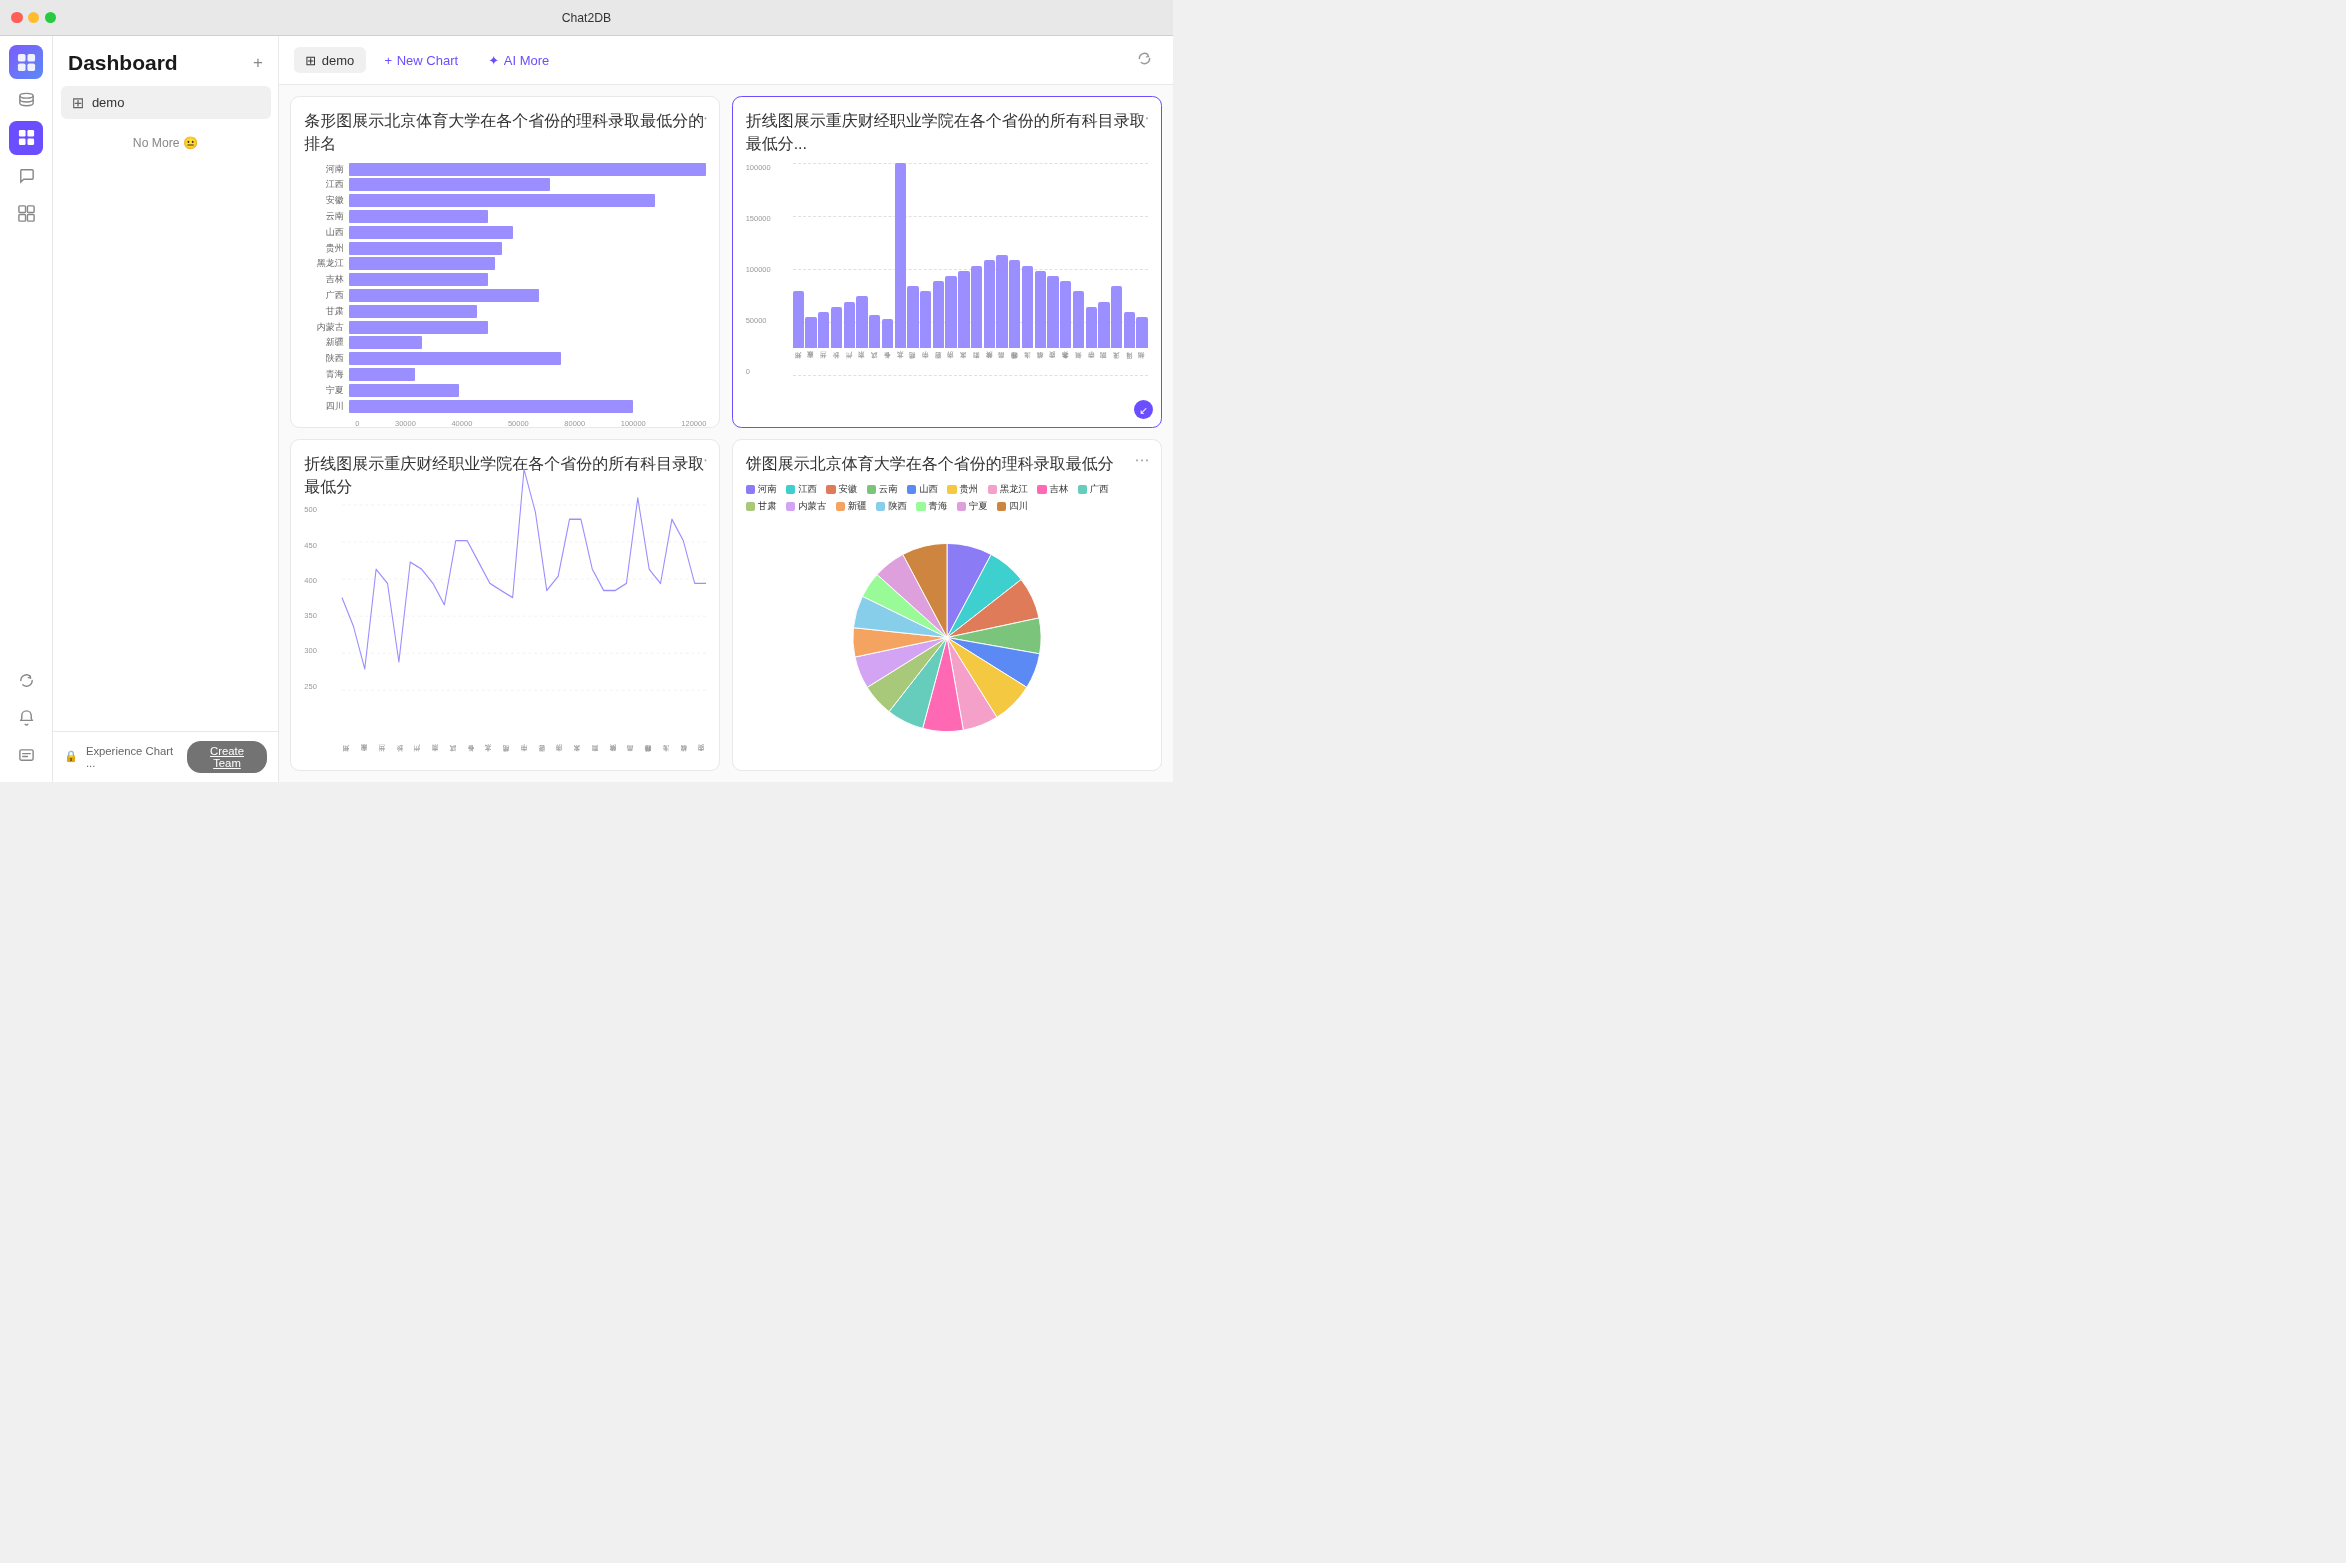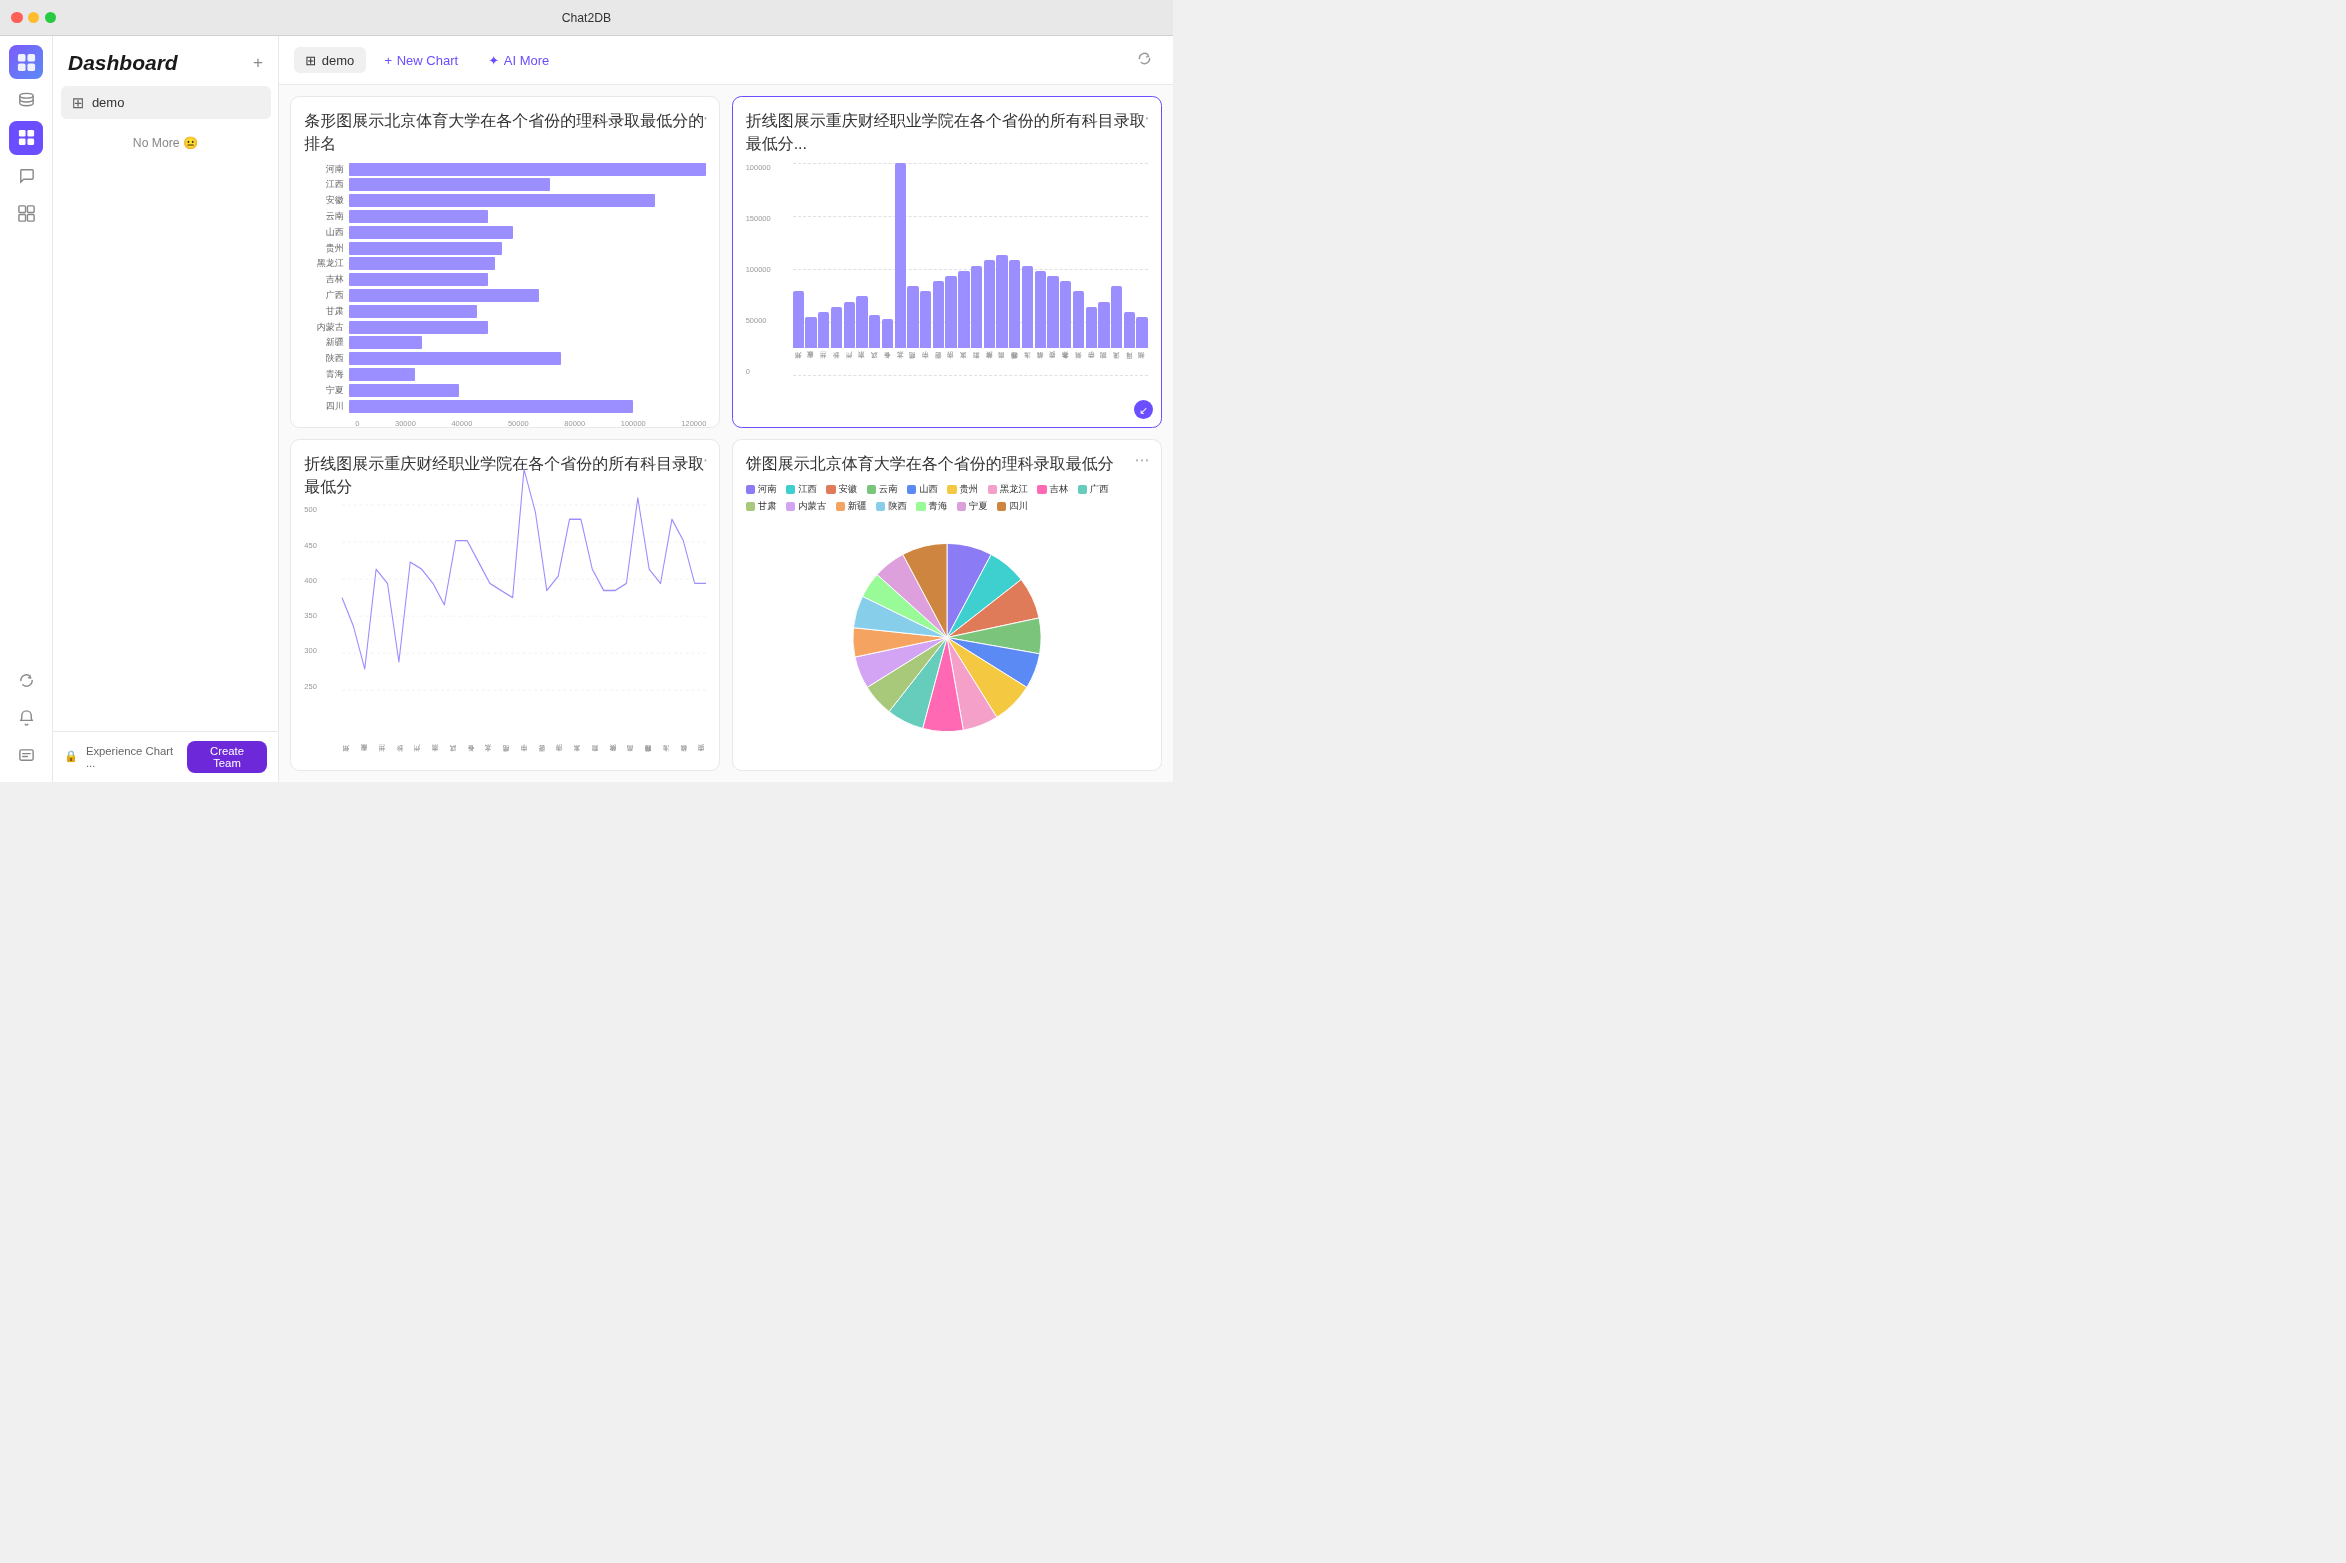--- a/index.html
+++ b/index.html
@@ -56,21 +56,21 @@
       display: flex;
       flex-direction: column;
       padding: 0;
     }
     .left-panel-header {
       padding: 15px 15px 9.4px;
       display: flex;
       align-items: center;
       justify-content: space-between;
     }
-    .left-panel-title { font-size: 21px; font-weight: 700; color: #1a1a1a; font-style: italic; }
+    .left-panel-title { font-size: 21px; font-weight: 700; color: #1a1a1a; }
     .add-btn { color: #888; cursor: pointer; font-size: 17px; }
     .nav-item {
       display: flex; align-items: center; gap: 7.5px;
       padding: 7.5px 11.3px;
       cursor: pointer;
       border-radius: 5.6px;
       margin: 1.9px 7.5px;
       font-size: 13px;
       color: #333;
     }
@@ -86,27 +86,28 @@
       margin-top: auto;
       padding: 9.4px 11.3px;
       border-top: 0.9px solid #e8e8e8;
       display: flex;
       align-items: center;
       gap: 7.5px;
       font-size: 11.3px;
       color: #666;
     }
     .create-team-btn {
-      background: #6d28d9;
+      background: #737373;
       color: #fff;
       border: none;
-      border-radius: 8px;
+      border-radius: 14px;
       padding: 3.8px 9.4px;
       font-size: 11.3px;
       cursor: pointer;
+      text-decoration: underline;
     }
 
     
     .main-content {
       flex: 1;
       display: flex;
       flex-direction: column;
       background: #fafafa;
       overflow: hidden;
     }

